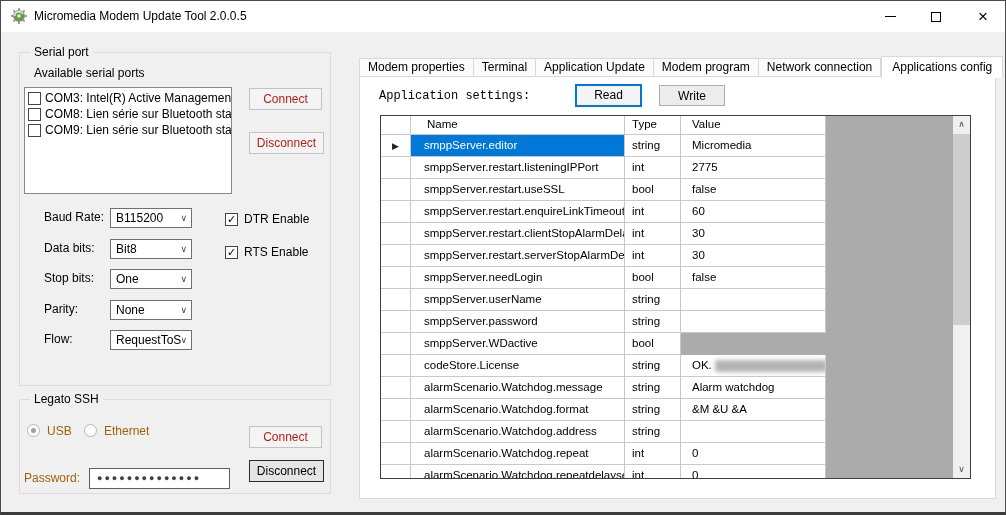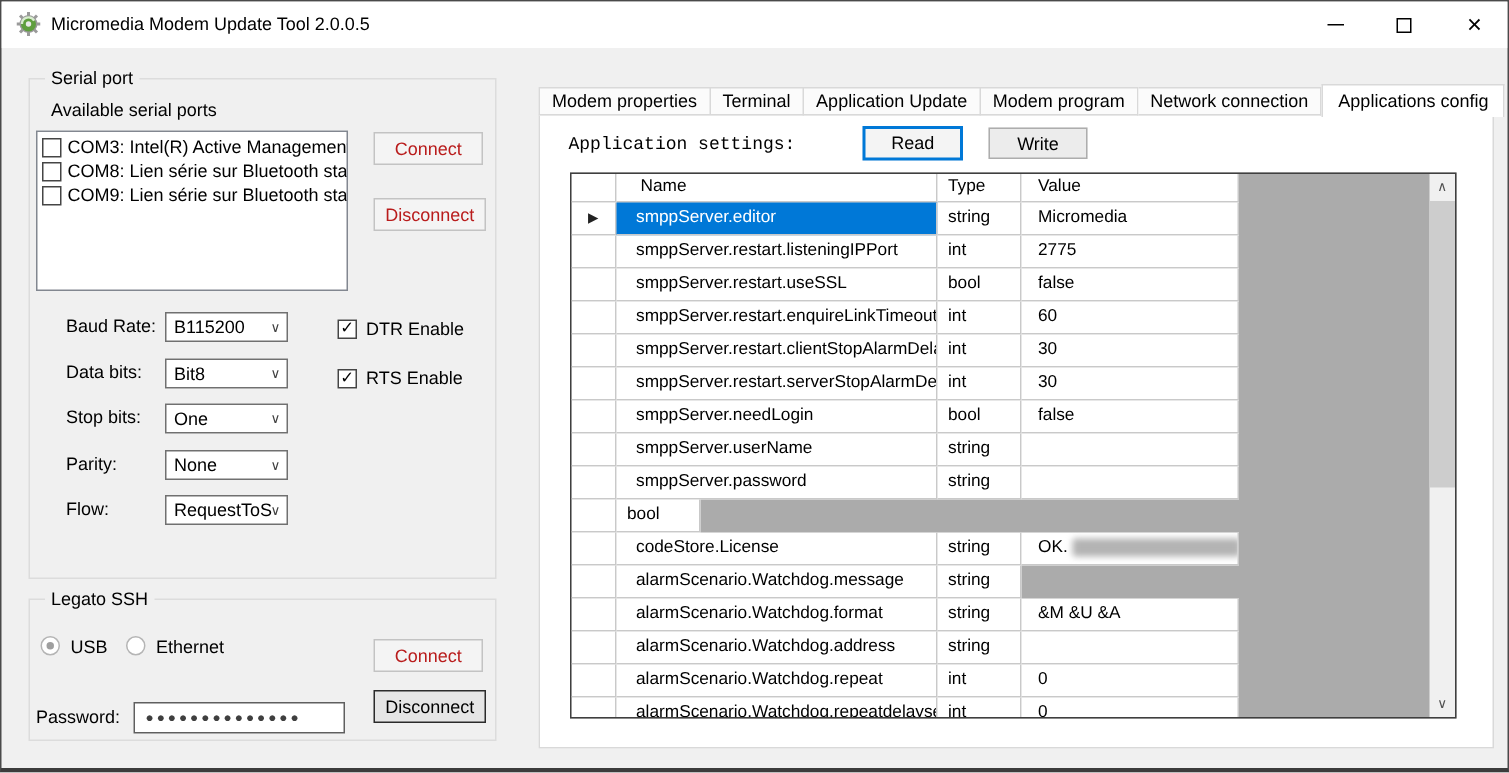--- a/index.html
+++ b/index.html
@@ -38,21 +38,21 @@
   
   .field-label { position:absolute; left:24px; white-space:nowrap; }
   .combo { position:absolute; left:90px; width:82px; height:20px; background:#fff;
            border:1px solid #707070; line-height:18px; padding-left:5px; white-space:nowrap; overflow:hidden; }
   .combo .chev { position:absolute; right:4px; top:1px; line-height:17px; font-size:9px; color:#404040; }
   .checkrow { position:absolute; left:205px; display:flex; align-items:center; }
   .checkrow .cb { margin:0 6px 0 0; }
   
   .radio { position:absolute; width:13px; height:13px; border-radius:50%; border:1px solid #b5b5b5; background:#fff; }
   .radio .dot { position:absolute; left:3px; top:3px; width:5px; height:5px; border-radius:50%; background:#9f9f9f; }
-  .dim { color:#000000; }
+  .dim { color:#a16207; }
   .pwfield { position:absolute; left:69px; top:68px; width:141px; height:21px; background:#fff; border:1px solid #5f5f5f; }
   .pwfield span { display:block; padding-left:7px; font-size:9px; letter-spacing:2px; line-height:19px; color:#3f3f3f; }
   
   .tabstrip { position:absolute; left:358px; top:55px; height:21px; display:flex; align-items:flex-end; z-index:2; }
   .tab { height:19px; line-height:17px; padding:0 8px; background:#fbfbfb; border:1px solid #d9d9d9;
          border-left:none; white-space:nowrap; }
   .tab:first-child { border-left:1px solid #d9d9d9; }
   .tab.selected { height:22px; line-height:20px; padding:0 10px; background:#fff; border-left:1px solid #d9d9d9;
                   border-bottom:none; margin-bottom:-1px; z-index:3; }
   .tabpanel { position:absolute; left:358px; top:75px; width:637px; height:423px; background:#fff;
@@ -236,32 +236,34 @@
             <div class="gcell c-val"></div>
           </div>
           <div class="grow">
             <div class="gcell c-sel"></div>
             <div class="gcell c-name">smppServer.password</div>
             <div class="gcell c-type">string</div>
             <div class="gcell c-val"></div>
           </div>
           <div class="grow">
             <div class="gcell c-sel"></div>
+            <div class="gcell c-name">smppServer.WDactive</div>
             <div class="gcell c-type">bool</div>
           </div>
           <div class="grow">
             <div class="gcell c-sel"></div>
             <div class="gcell c-name">codeStore.License</div>
             <div class="gcell c-type">string</div>
             <div class="gcell c-val">OK.<span class="blur-blob"></span></div>
           </div>
           <div class="grow">
             <div class="gcell c-sel"></div>
             <div class="gcell c-name">alarmScenario.Watchdog.message</div>
             <div class="gcell c-type">string</div>
+            <div class="gcell c-val">Alarm watchdog</div>
           </div>
           <div class="grow">
             <div class="gcell c-sel"></div>
             <div class="gcell c-name">alarmScenario.Watchdog.format</div>
             <div class="gcell c-type">string</div>
             <div class="gcell c-val">&amp;M &amp;U &amp;A</div>
           </div>
           <div class="grow">
             <div class="gcell c-sel"></div>
             <div class="gcell c-name">alarmScenario.Watchdog.address</div>

